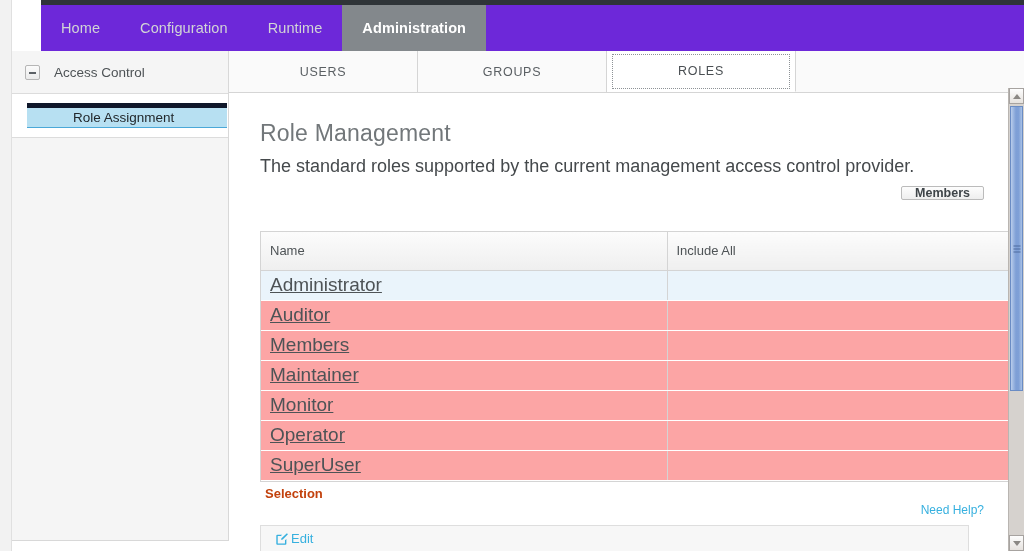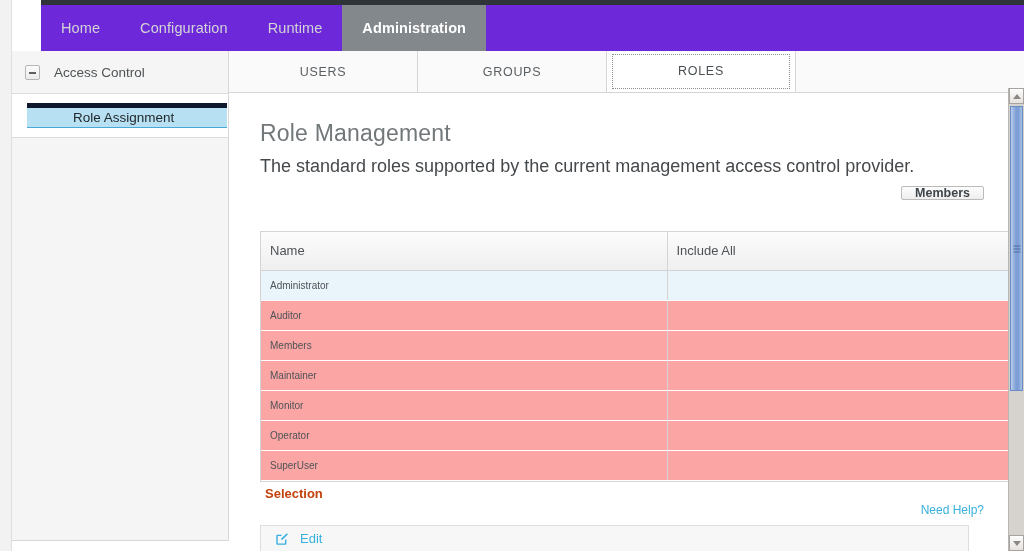--- a/index.html
+++ b/index.html
@@ -208,24 +208,25 @@
     border-bottom: 1px solid #d4d4d4;
     text-align: left;
     font-size: 13px;
     font-weight: normal;
     color: #4e5356;
     padding-left: 9px;
   }
   table.roles thead th.col-name { width: 406px; border-right: 1px solid #d4d4d4; }
   table.roles tbody td {
     height: 30px;
-    font-size: 10px;
+    font-size: 19px;
     color: #4e5356;
     padding-left: 9px;
     border-bottom: 1px solid #ffffff;
+    text-decoration: underline;
   }
   table.roles tbody td.cell-name { border-right: 1px solid #d4d4d4; }
   table.roles tbody tr { cursor: pointer; }
   table.roles tbody tr.selected td { background: #eaf4fb; }
   table.roles tbody tr.selected td.cell-name { border-right-color: #d4d4d4; }
 
   .selection-label {
     position: absolute; left: 36px; top: 393px;
     font-size: 13px;
     color: #c2410c;
@@ -241,21 +242,21 @@
     position: absolute; left: 31px; top: 432px;
     width: 709px; height: 26px;
     background: #f7f7f7;
     border: 1px solid #dedede;
     border-bottom: none;
     display: flex; align-items: center;
     padding-left: 14px;
   }
   .edit-link {
     display: flex; align-items: center;
-    gap: 11px;
+    gap: 2px;
     font-size: 13px;
     color: #36b0df;
     cursor: pointer;
     user-select: none;
   }
   .edit-icon { display: block; }
 
   
   .scrollbar {
     position: absolute; right: 0; top: 88px;

